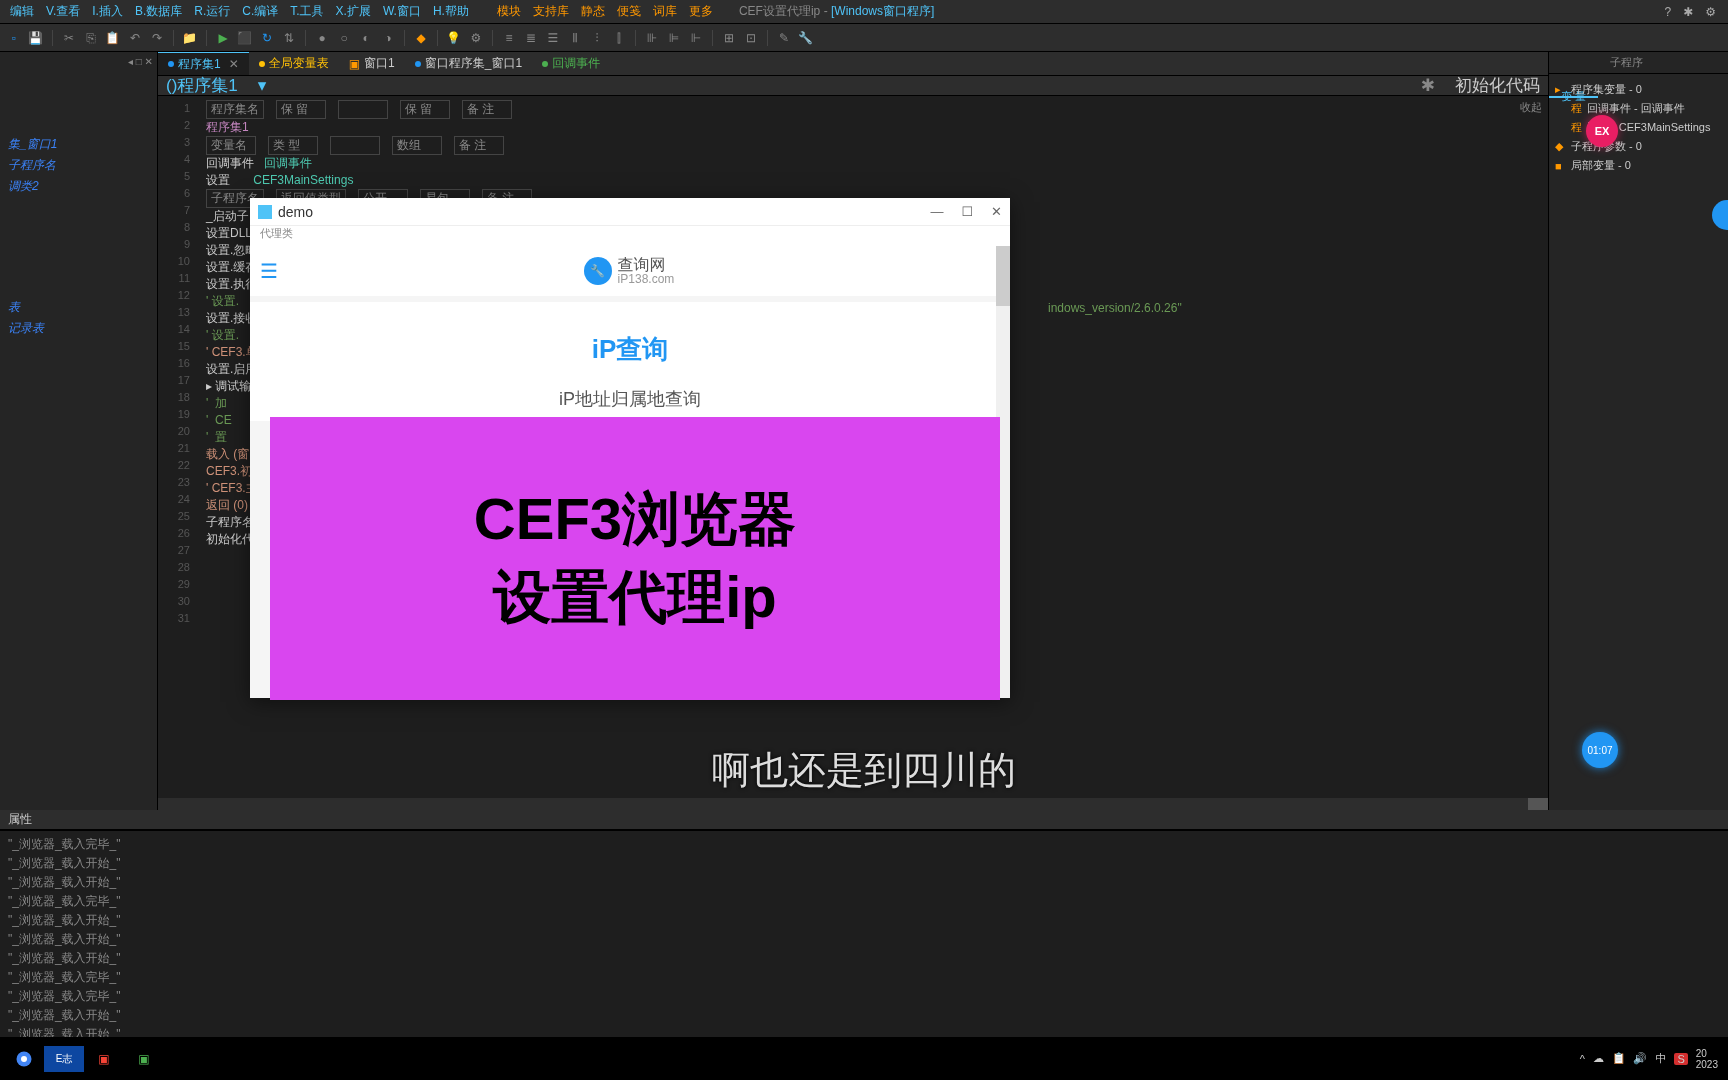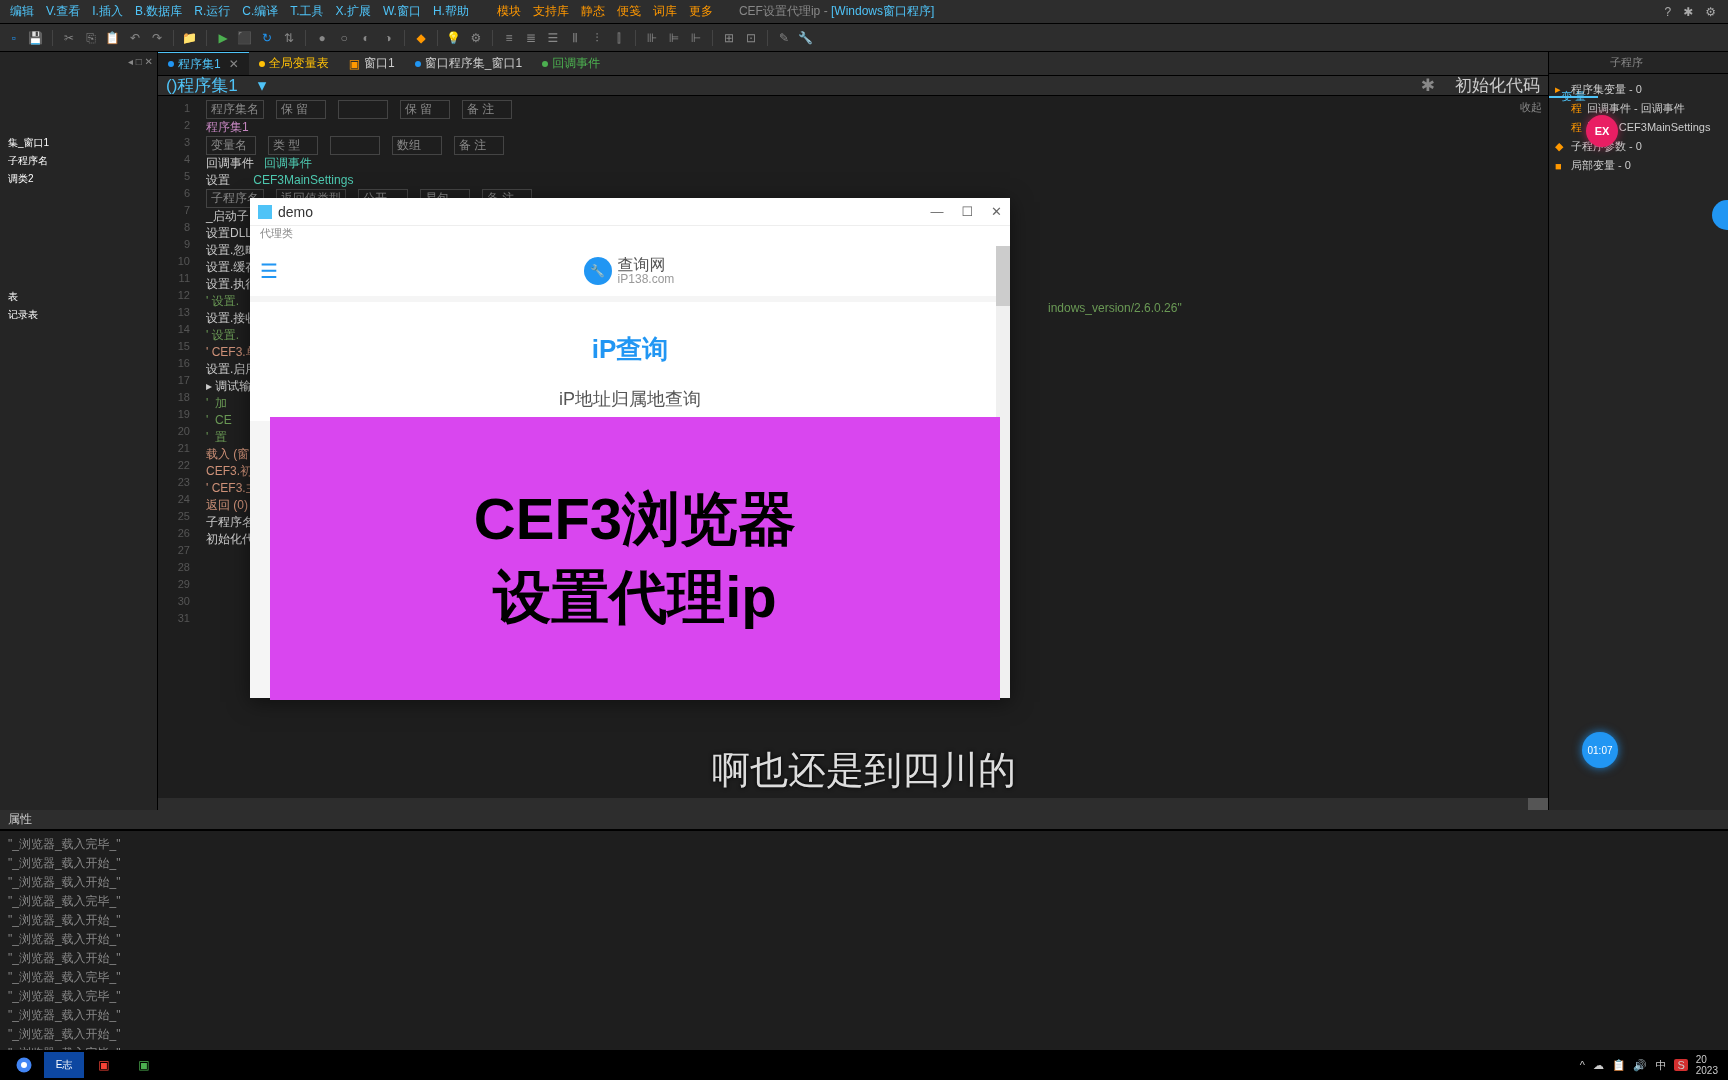--- a/index.html
+++ b/index.html
@@ -18,21 +18,21 @@
 .toolbar .sep { width: 1px; height: 16px; background: #444; margin: 0 2px; }
 .toolbar .tb-icon.blue { color: #2196f3; }
 .toolbar .tb-icon.green { color: #4caf50; }
 .toolbar .tb-icon.yellow { color: #ffeb3b; }
 .toolbar .tb-icon.orange { color: #ff9800; }
 
 .main { display: flex; height: calc(100% - 52px - 240px - 30px); }
 .left-panel { width: 158px; background: #252525; border-right: 1px solid #000; }
 .left-panel .panel-header { height: 18px; display: flex; align-items: center; justify-content: flex-end; padding: 0 4px; color: #888; font-size: 10px; }
 .left-panel .tree { padding: 4px; }
-.left-panel .tree-item { padding: 2px 4px; color: #ffffff; cursor: pointer; font-size: 10px; }
+.left-panel .tree-item { padding: 2px 4px; color: #3b82f6; cursor: pointer; font-size: 12px; font-style: italic; }
 
 .editor-area { flex: 1; display: flex; flex-direction: column; background: #1e1e1e; }
 .tabs { height: 24px; background: #2d2d2d; display: flex; align-items: center; border-bottom: 1px solid #000; }
 .tab { padding: 0 10px; height: 100%; display: flex; align-items: center; gap: 4px; cursor: pointer; font-size: 12px; }
 .tab.active { background: #1e1e1e; border-top: 1px solid #4fc3f7; }
 .tab .dot { width: 6px; height: 6px; border-radius: 50%; }
 .tab .dot.blue { background: #2196f3; }
 .tab .dot.yellow { background: #ffc107; }
 .tab .dot.green { background: #4caf50; }
 .tab .close { color: #888; margin-left: 4px; }
@@ -66,21 +66,21 @@
 
 .props-header { height: 20px; background: #2d2d2d; padding: 0 8px; display: flex; align-items: center; color: #ccc; font-size: 12px; border-bottom: 1px solid #000; }
 
 .bottom-panel { height: 220px; background: #1e1e1e; border-top: 1px solid #000; overflow-y: auto; padding: 4px 8px; font-size: 12px; }
 .log-line { color: #888; padding: 1px 0; }
 
 .bottom-tabs { height: 24px; background: #2d2d2d; display: flex; align-items: center; gap: 20px; padding: 0 12px; border-top: 1px solid #000; }
 .btab { color: #ccc; cursor: pointer; font-size: 12px; }
 .btab.active { color: #4fc3f7; }
 
-.taskbar { height: 30px; background: #000; display: flex; align-items: center; padding: 0 4px; position: absolute; bottom: 0; left: 0; right: 0; }
+.taskbar { height: 43px; background: #000; display: flex; align-items: center; padding: 0 4px; position: absolute; bottom: 0; left: 0; right: 0; }
 .taskbar .tb-app { width: 40px; height: 26px; display: flex; align-items: center; justify-content: center; cursor: pointer; }
 .taskbar .tray { margin-left: auto; display: flex; align-items: center; gap: 8px; color: #ccc; font-size: 11px; padding-right: 6px; }
 
 
 .demo-window { position: absolute; left: 250px; top: 198px; width: 760px; height: 500px; background: #fff; box-shadow: 0 4px 20px rgba(0,0,0,0.5); }
 .demo-titlebar { height: 28px; background: #fff; display: flex; align-items: center; padding: 0 8px; border-bottom: 1px solid #eee; }
 .demo-titlebar .demo-icon { width: 14px; height: 14px; background: #4fc3f7; margin-right: 6px; }
 .demo-titlebar .demo-title { font-size: 14px; color: #333; }
 .demo-titlebar .win-controls { margin-left: auto; display: flex; gap: 18px; color: #666; font-size: 13px; }
 .demo-titlebar .win-controls span { cursor: pointer; }

